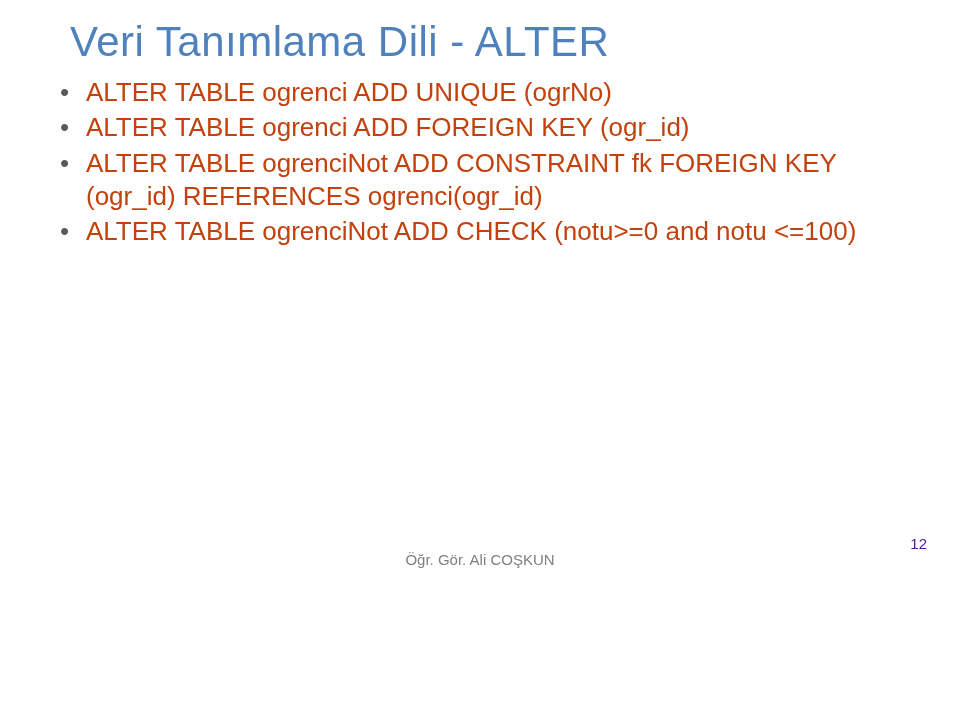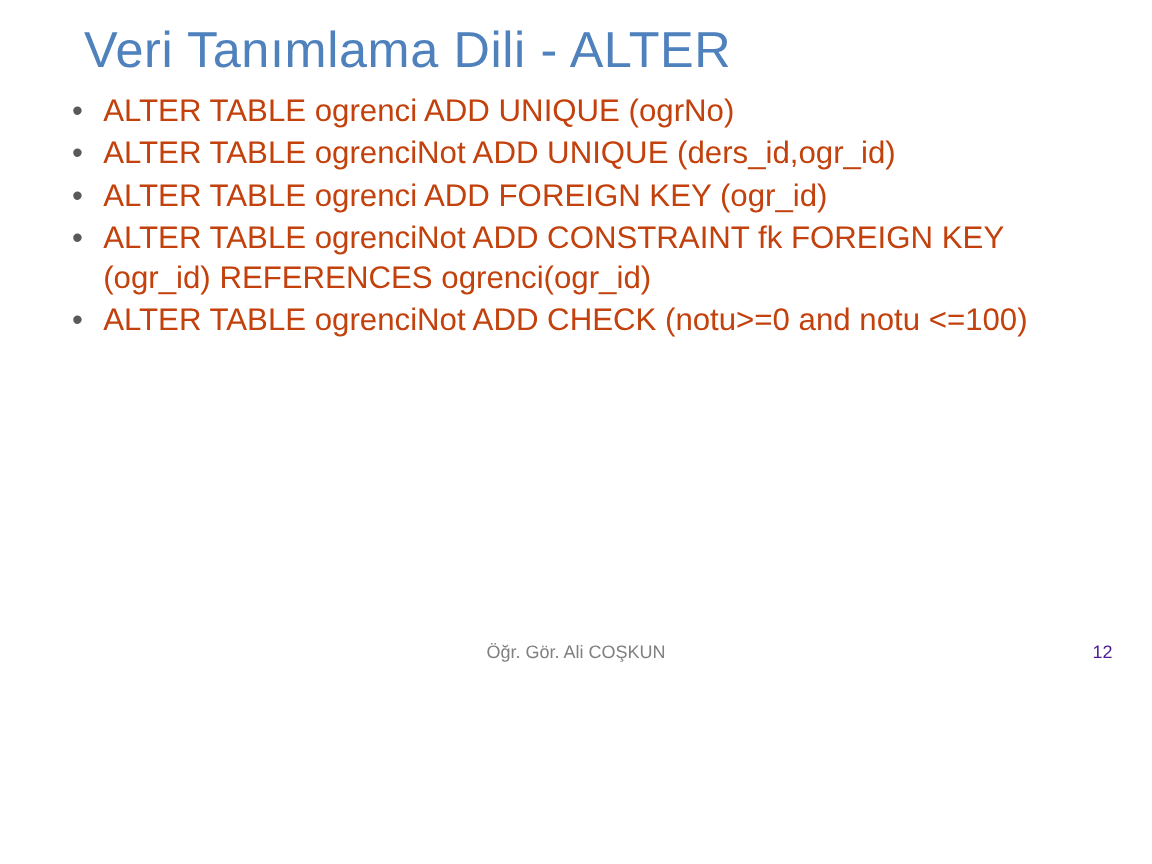--- a/index.html
+++ b/index.html
@@ -44,21 +44,21 @@
     position: absolute;
     left: 0;
     top: 0;
     color: #595959;
     font-size: 26px;
     line-height: 1.28;
   }
   .footer {
     position: absolute;
     left: 0;
-    bottom: 18px;
+    bottom: 2px;
     width: 100%;
     display: flex;
     justify-content: center;
     align-items: center;
   }
   .footer-text {
     color: #808080;
     font-size: 15px;
   }
   .page-number {
@@ -70,21 +70,20 @@
   }
 </style>
 </head>
 <body>
 
 <div class="slide">
   <h1 class="title">Veri Tanımlama Dili - ALTER</h1>
 
   <ul class="bullets">
     <li>ALTER TABLE ogrenci ADD UNIQUE (ogrNo)</li>
-    <li>ALTER TABLE ogrenciNot ADD UNIQUE (ders_id,ogr_id)</li>
     <li>ALTER TABLE ogrenci ADD FOREIGN KEY (ogr_id)</li>
     <li>ALTER TABLE ogrenciNot ADD CONSTRAINT fk FOREIGN KEY (ogr_id) REFERENCES ogrenci(ogr_id)</li>
     <li>ALTER TABLE ogrenciNot ADD CHECK (notu&gt;=0 and notu &lt;=100)</li>
   </ul>
 
   <div class="footer">
     <span class="footer-text">Öğr. Gör. Ali COŞKUN</span>
   </div>
   <div class="page-number">12</div>
 </div>

